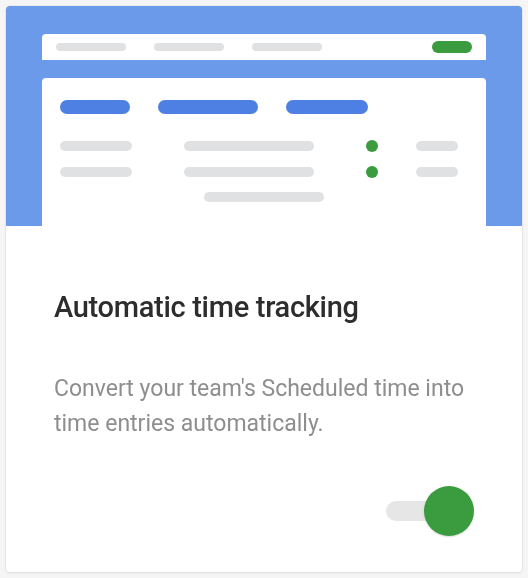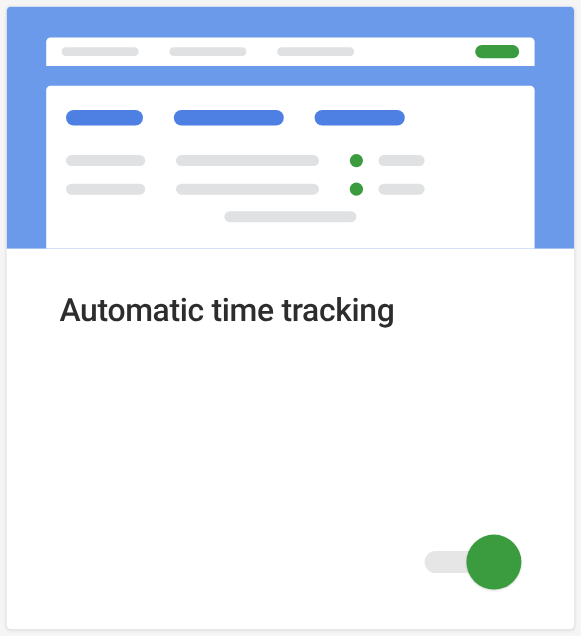--- a/index.html
+++ b/index.html
@@ -1,15 +1,15 @@
 <!DOCTYPE html>
 <html><head>
   <meta charset="utf-8">
   <style>
-    * { box-sizing: border-box; margin: 0; padding: 0; }
+    * { box-sizing: border-box; margin: 0; padding: 0; gap: 24px; }
     body {
       font-family: -apple-system, BlinkMacSystemFont, "Segoe UI", Roboto, Arial, sans-serif;
       background: #f5f5f5;
       display: flex;
       align-items: center;
       justify-content: center;
       min-height: 578px;
       width: 528px;
     }
     .card {
@@ -183,20 +183,21 @@
         <div class="cell c3"></div>
       </div>
       <div class="row2">
         <div class="cell center"></div>
       </div>
     </div>
   </div>
 
   <div class="content">
     <h2 class="title">Automatic time tracking</h2>
+    <p class="desc">Convert your team's Scheduled time into time entries automatically.</p>
 
     <div class="toggle-wrap">
       <div class="toggle" role="switch" aria-checked="true">
         <div class="track"></div>
         <div class="knob"></div>
       </div>
     </div>
   </div>
 </div>
 

